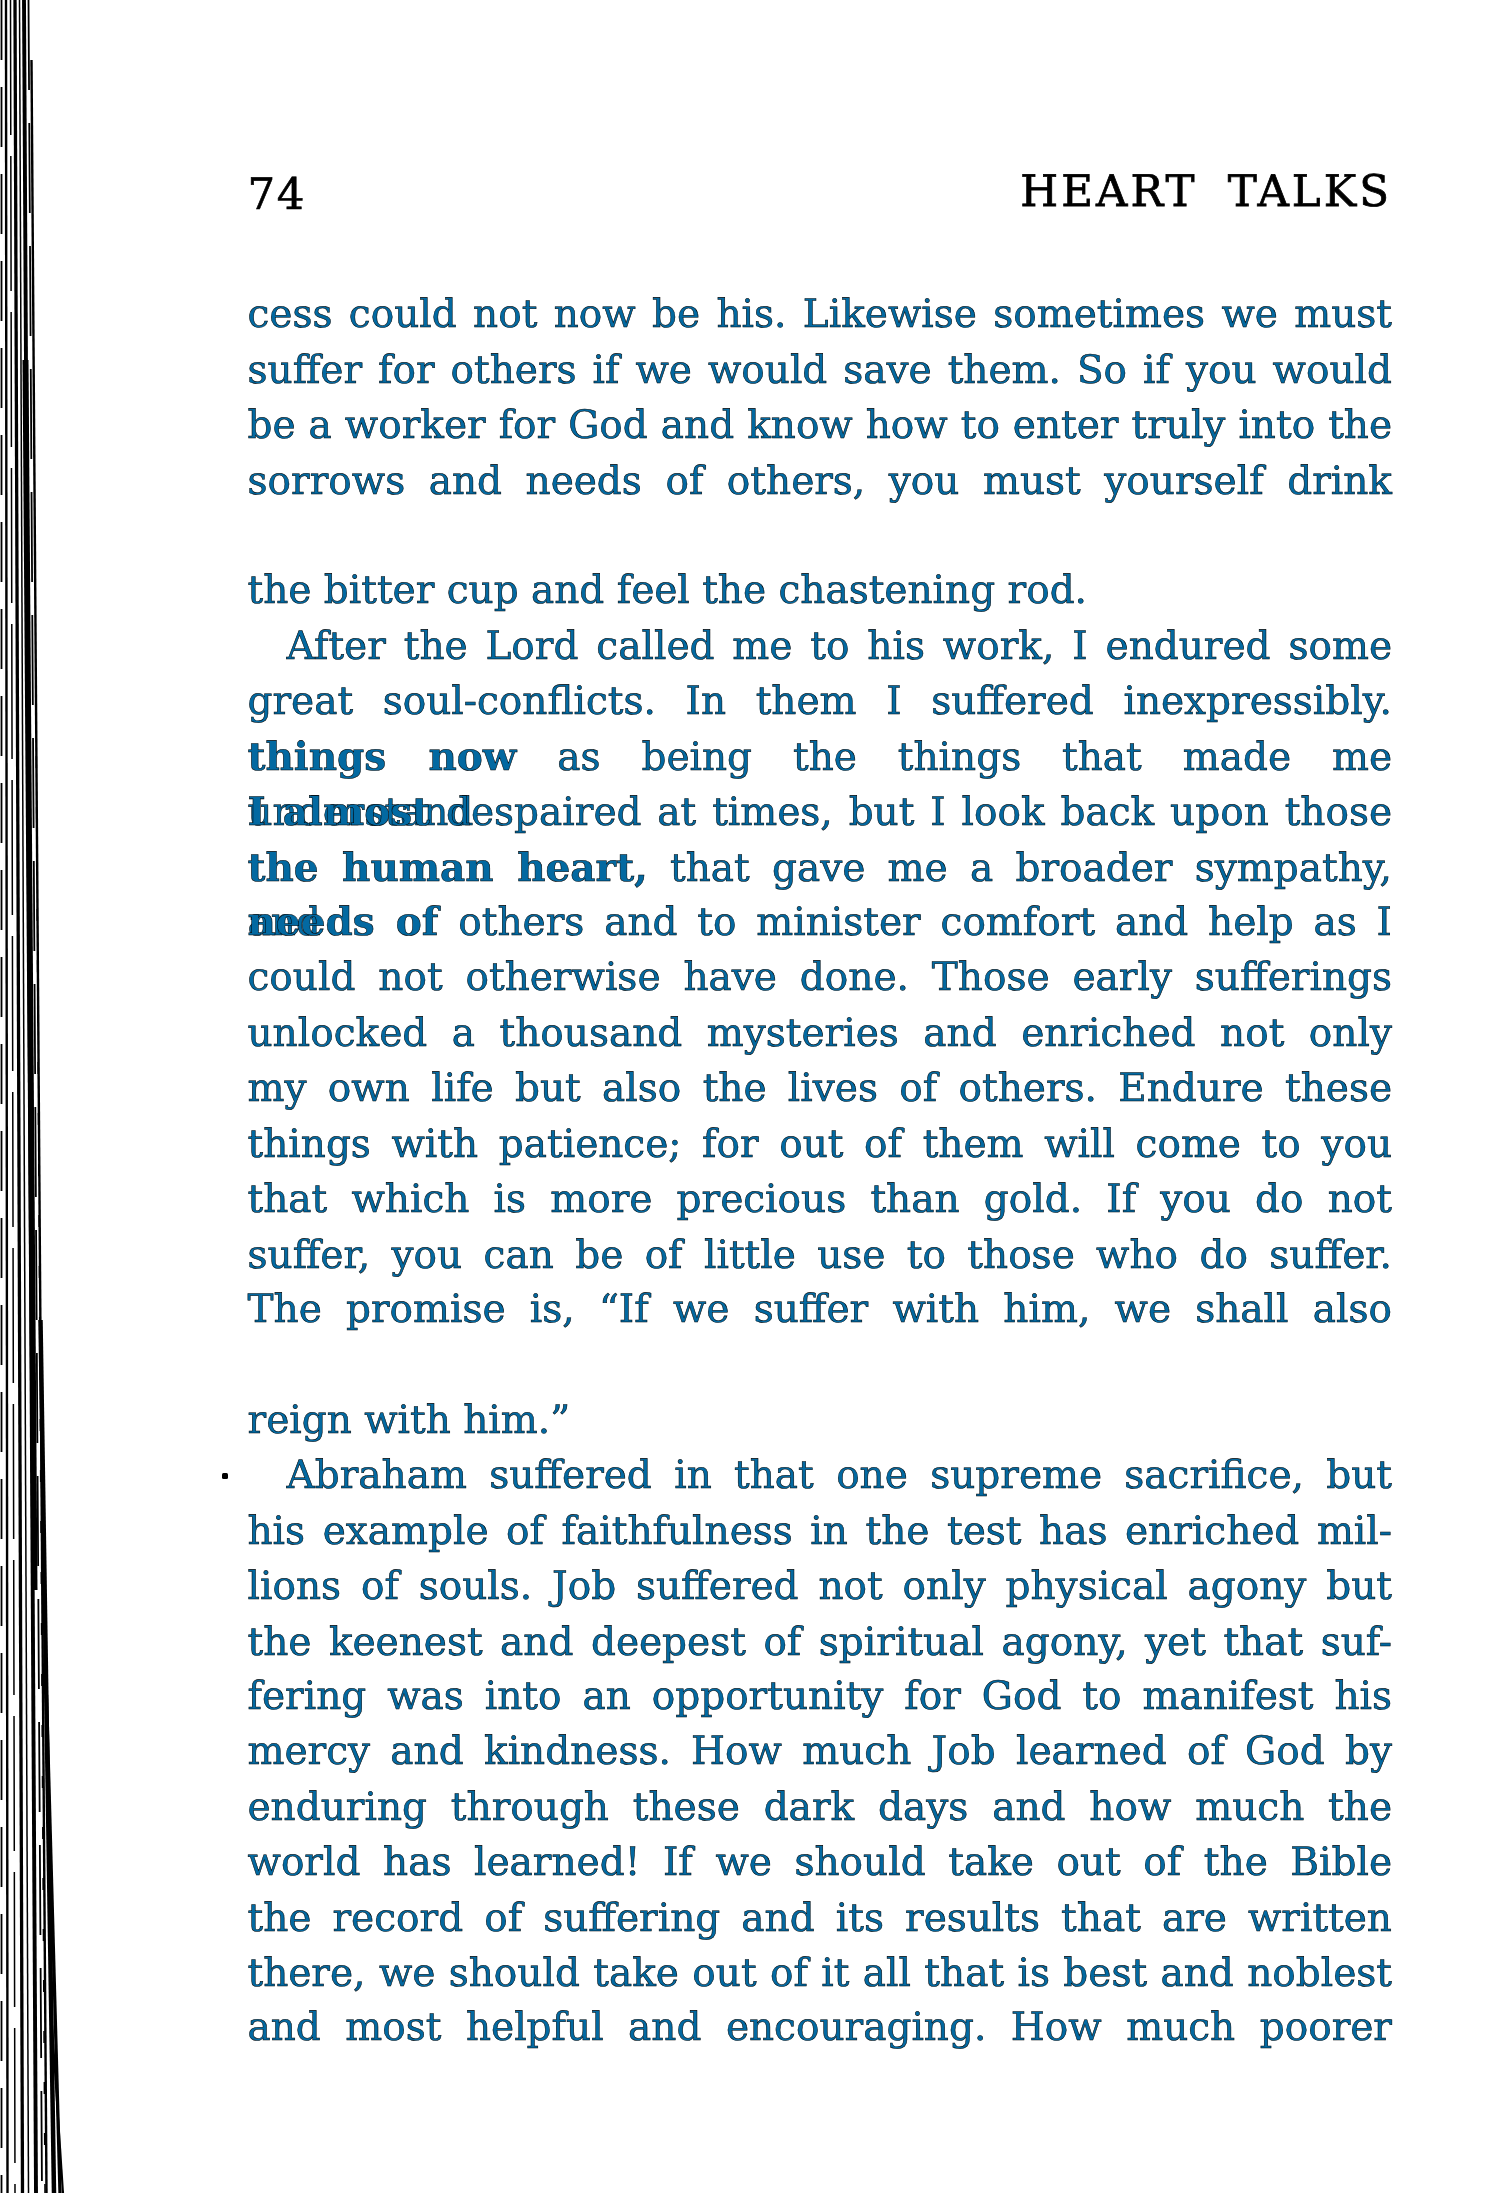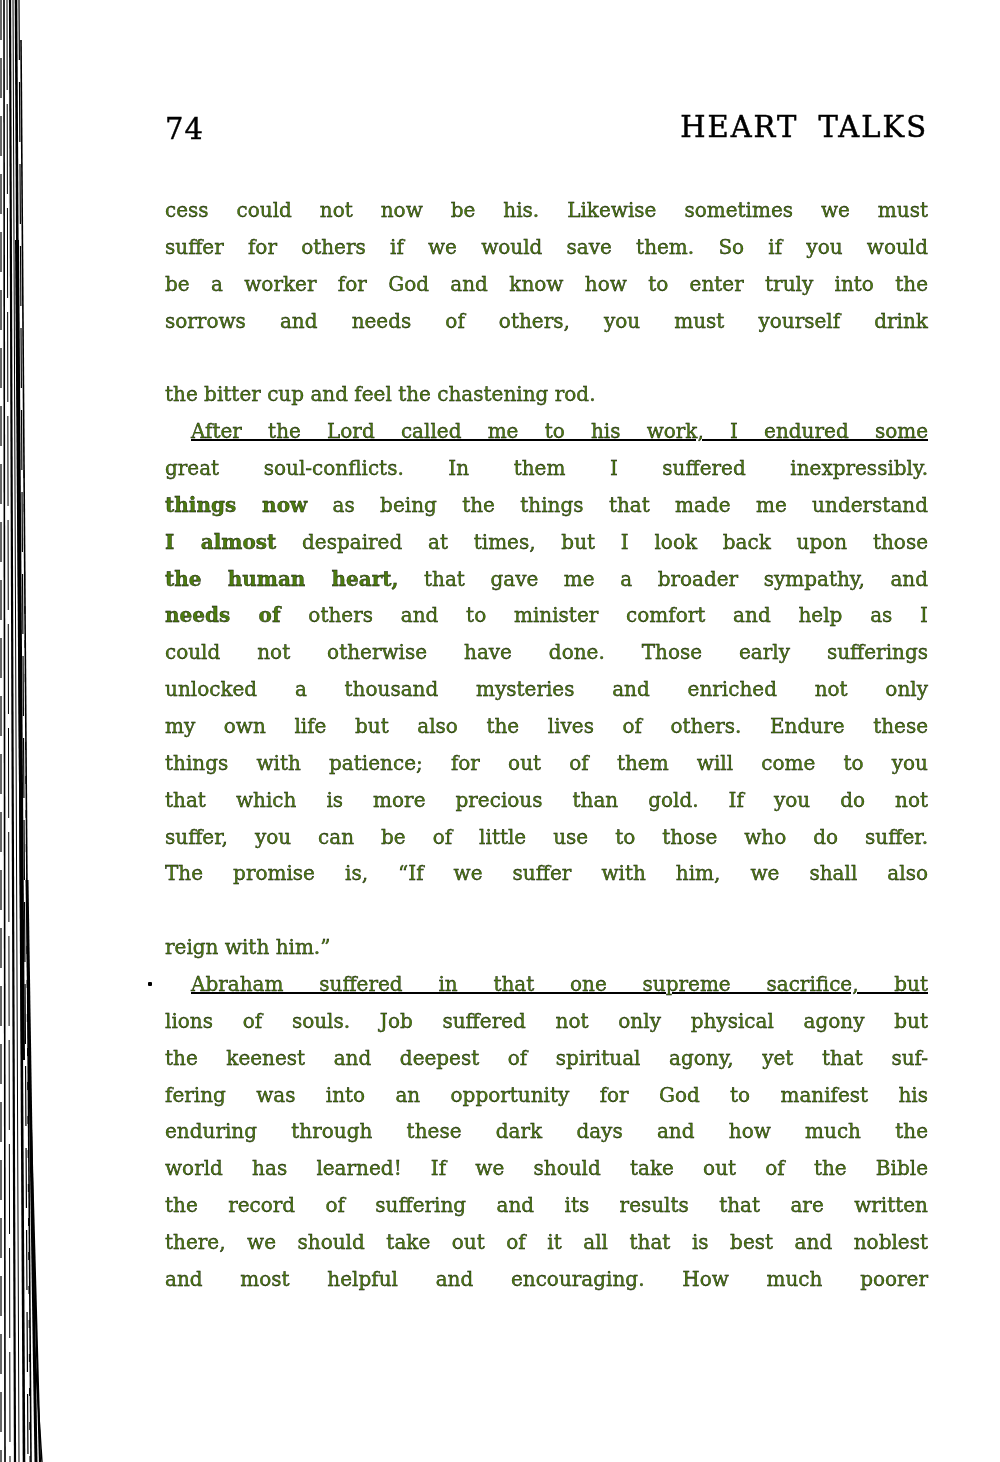--- a/index.html
+++ b/index.html
@@ -28,29 +28,29 @@
   .running-head {
     position: absolute; left: 165px; top: 110px;
     width: 763px; text-align: right;
     font-size: 29px; color: #000;
     letter-spacing: 2px; word-spacing: 9px;
     -webkit-text-stroke: 0.5px #000;
   }
   .textblock {
     position: absolute; left: 165px; top: 192px;
     width: 763px;
-    font-size: 20px; color: #4d7c0f;
+    font-size: 26px; color: #0369a1;
     -webkit-text-stroke: 0.35px #000;
   }
   .line {
     height: 36.85px; line-height: 36.85px;
     text-align: justify; text-align-last: justify;
     overflow: visible;
   }
-  .line.indent { padding-left: 26px; text-decoration: underline; }
+  .line.indent { padding-left: 26px; }
   .line.short { text-align-last: left; margin-top: 37px; }
   .line b { font-weight: bold; }
   .margin-dot {
     position: absolute; left: 148px; top: 982px;
     width: 4px; height: 4px; background: #000; border-radius: 1px;
   }
 </style>
 </head>
 <body>
 
@@ -89,23 +89,25 @@
       <div class="line"><b>needs of</b> others and to minister comfort and help as I</div>
       <div class="line">could not otherwise have done.  Those early sufferings</div>
       <div class="line">unlocked a thousand mysteries and enriched not only</div>
       <div class="line">my own life but also the lives of others.  Endure these</div>
       <div class="line">things with patience; for out of them will come to you</div>
       <div class="line">that which is more precious than gold.  If you do not</div>
       <div class="line">suffer, you can be of little use to those who do suffer.</div>
       <div class="line">The promise is, “If we suffer with him, we shall also</div>
       <div class="line short">reign with him.”</div>
       <div class="line indent">Abraham suffered in that one supreme sacrifice, but</div>
+      <div class="line">his example of faithfulness in the test has enriched mil-</div>
       <div class="line">lions of souls.  Job suffered not only physical agony but</div>
       <div class="line">the keenest and deepest of spiritual agony, yet that suf-</div>
       <div class="line">fering was into an opportunity for God to manifest his</div>
+      <div class="line">mercy and kindness.  How much Job learned of God by</div>
       <div class="line">enduring  through these dark days and how much the</div>
       <div class="line">world has learned!  If we should take out of the Bible</div>
       <div class="line">the record of suffering and its results that are written</div>
       <div class="line">there, we should take out of it all that is best and noblest</div>
       <div class="line">and most helpful and encouraging.  How much poorer</div>
     </div>
 
   <div class="margin-dot"></div>
 
 </div>

